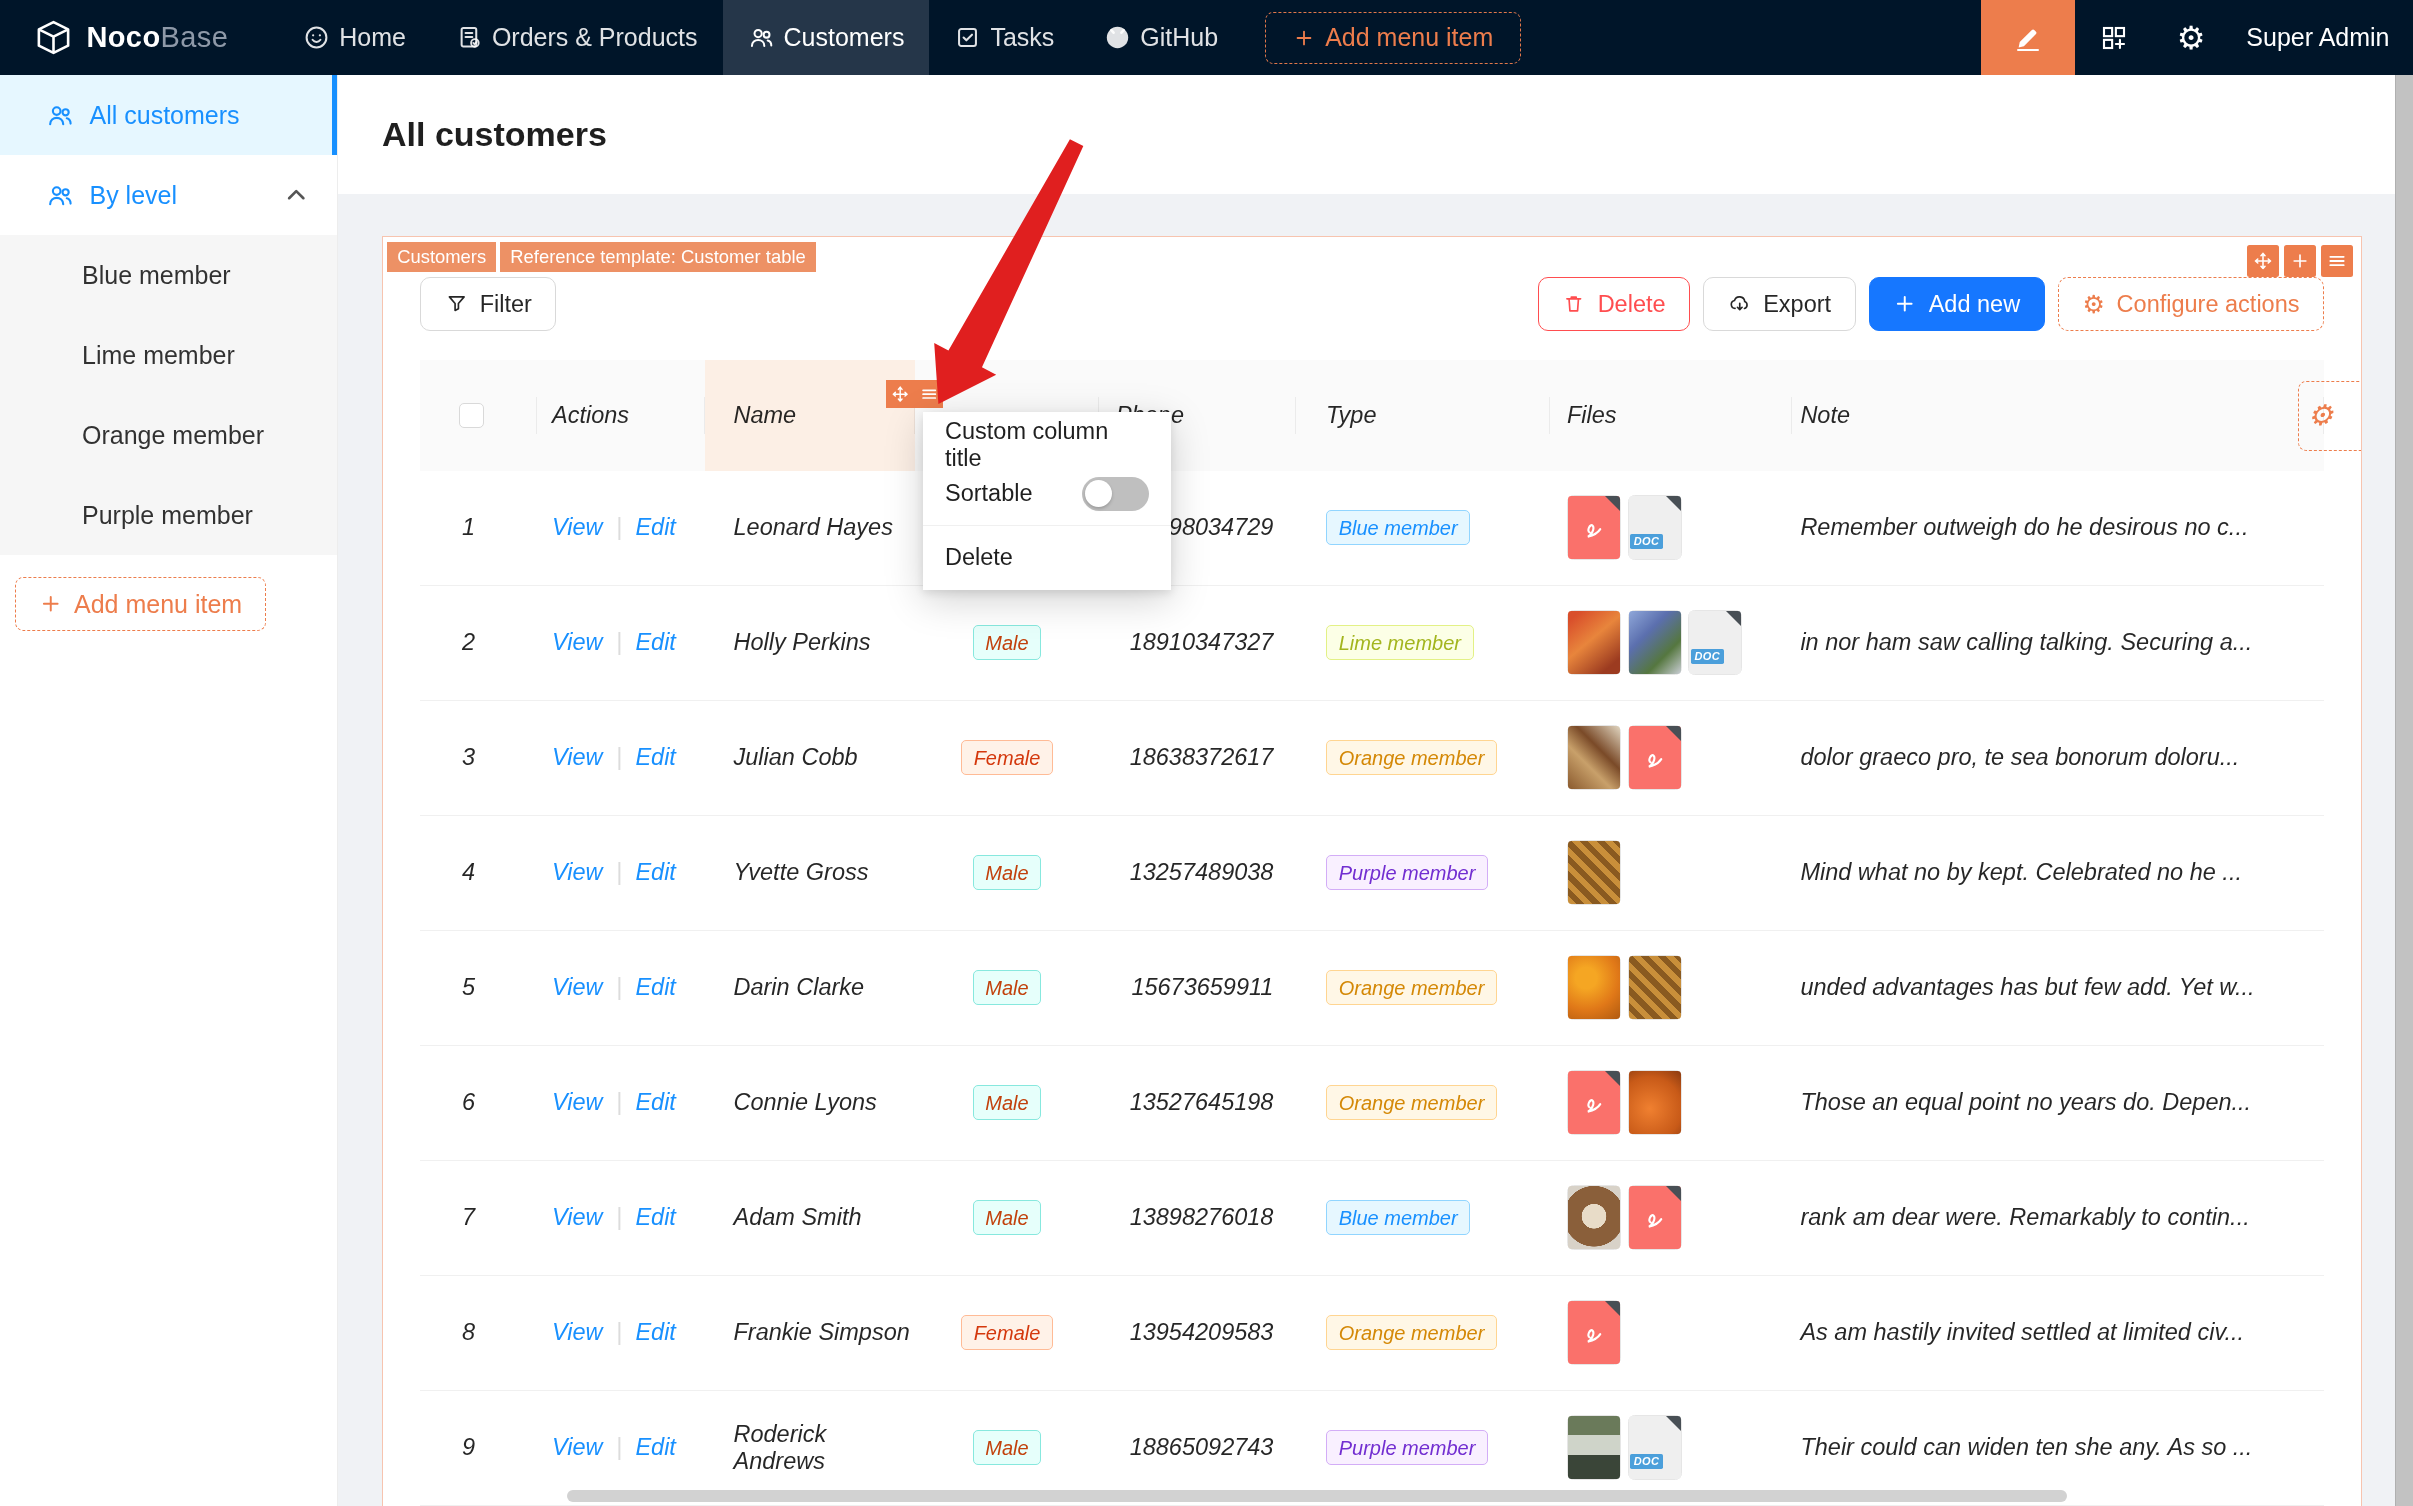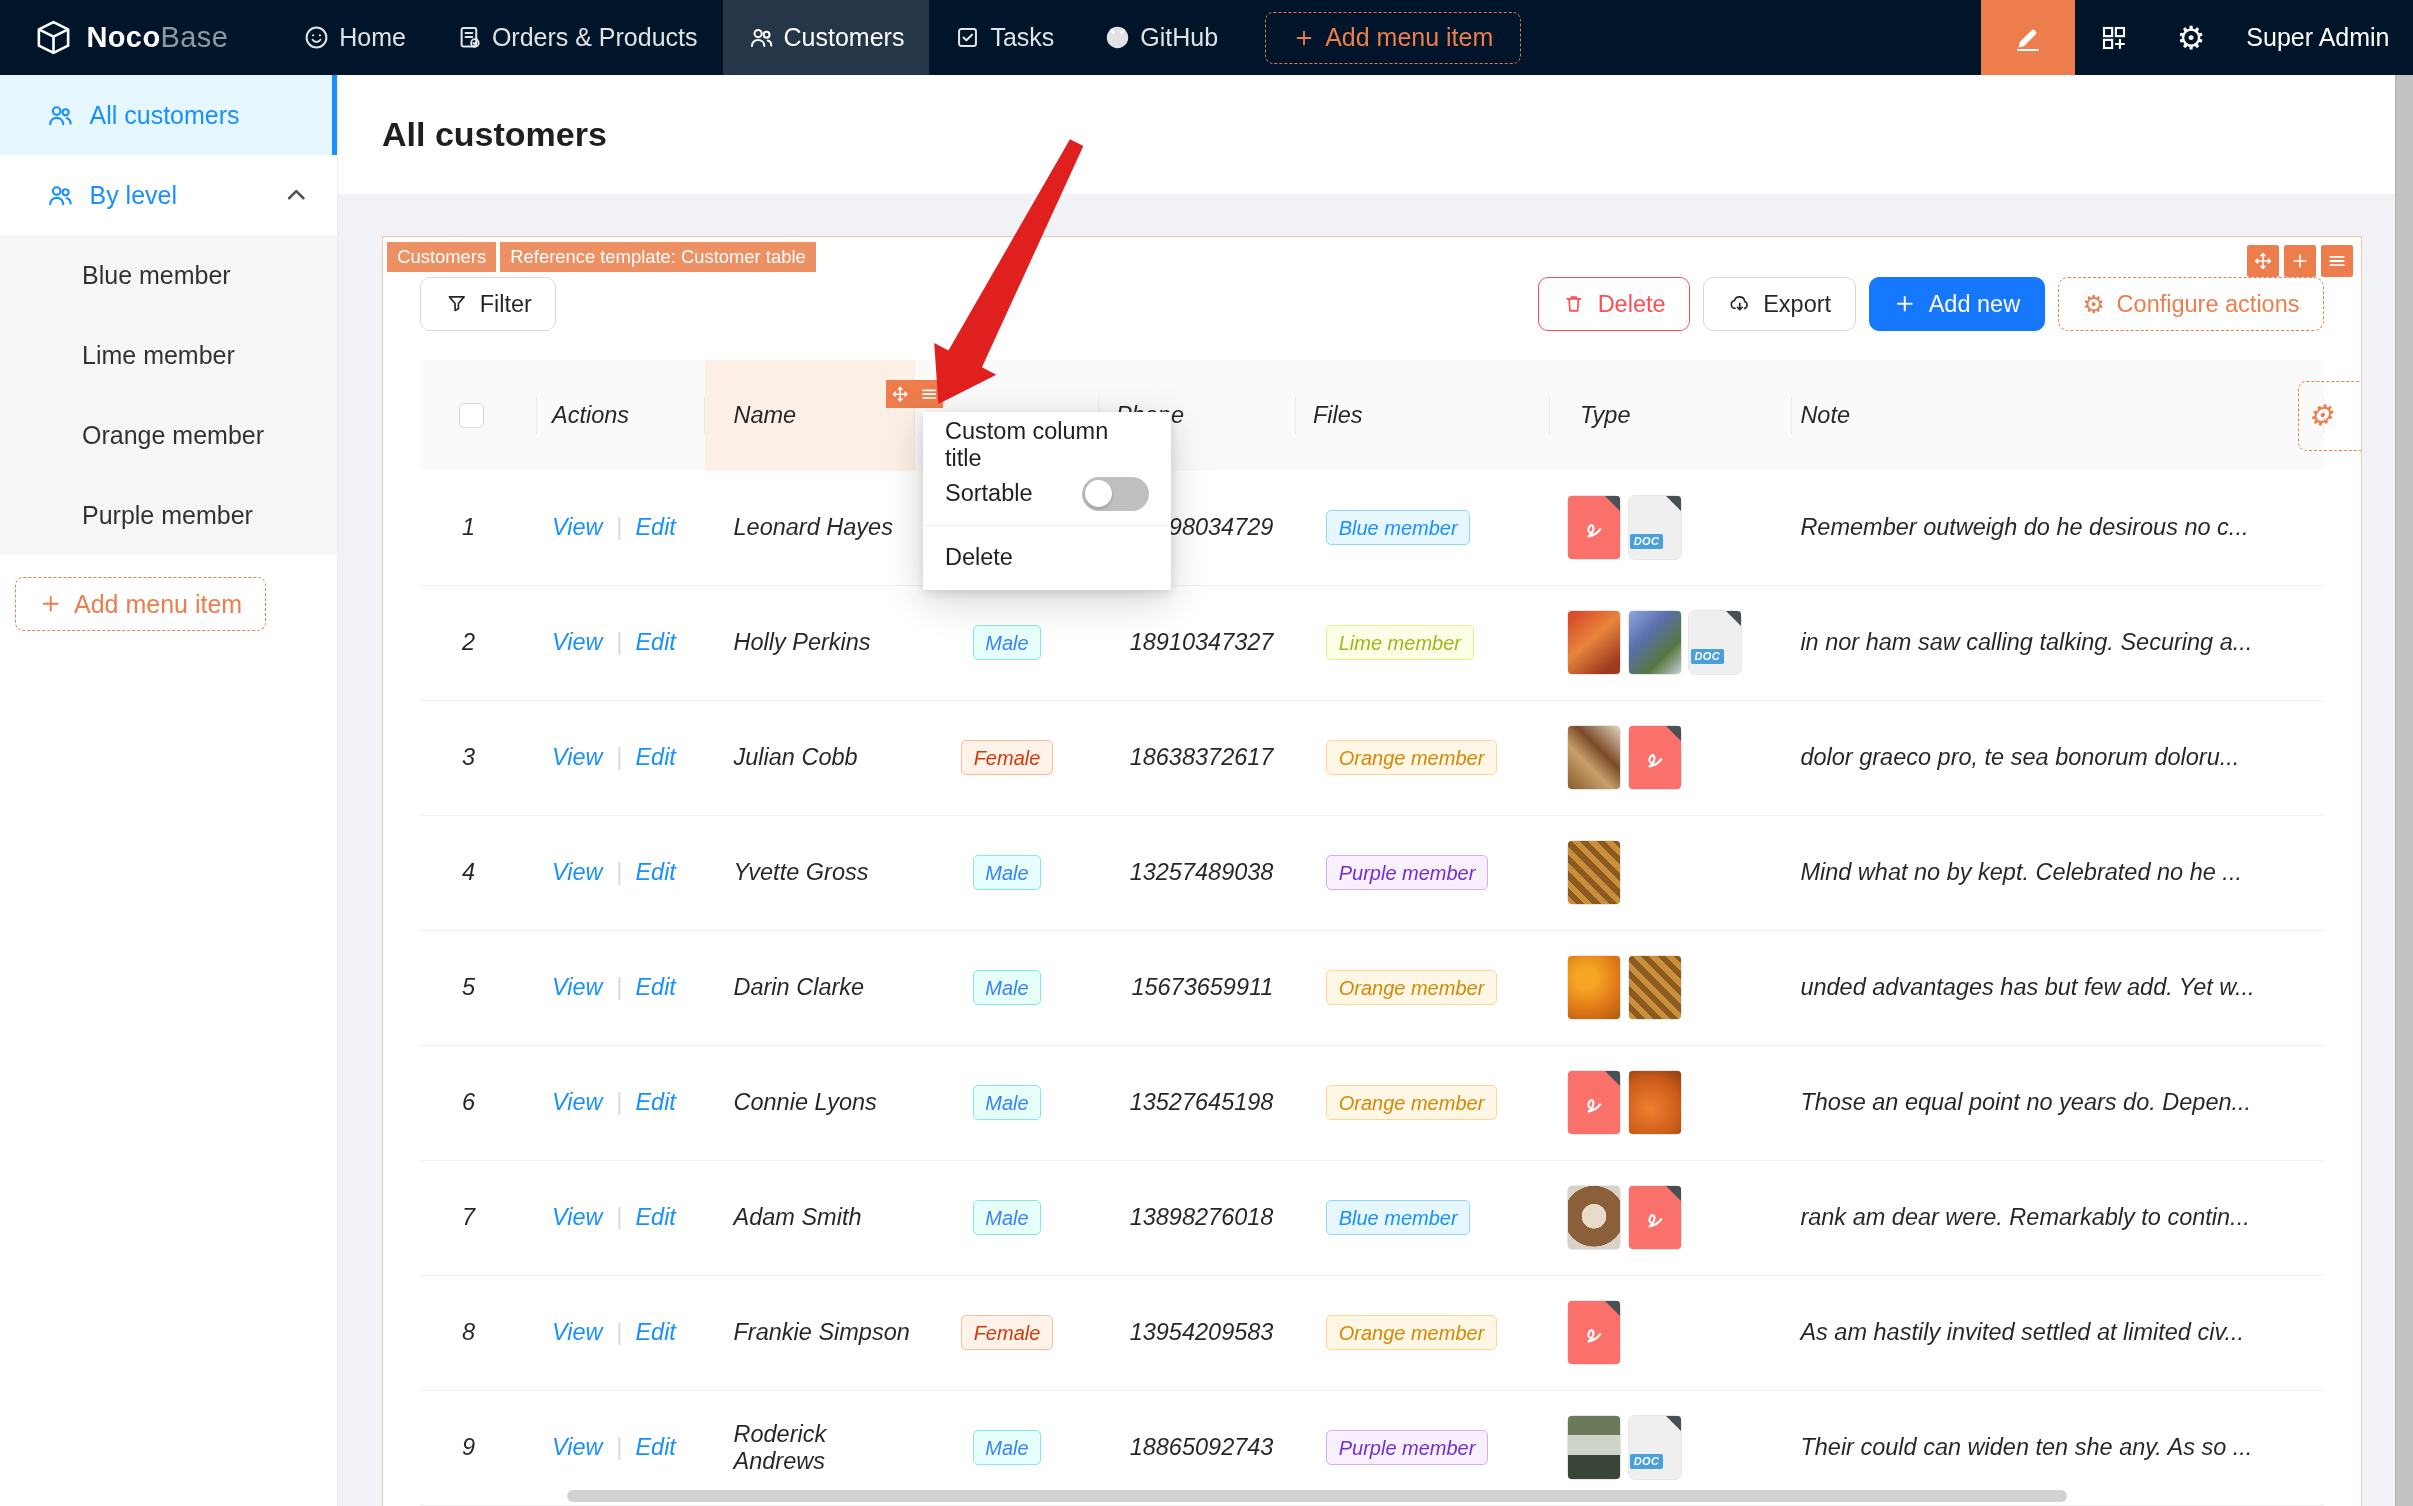--- a/index.html
+++ b/index.html
@@ -85,21 +85,21 @@
   .lnk { color:#1890ff; cursor:pointer; text-decoration:none; }
   .lnk-sep { color:#dcdcdc; margin:0 13.4px; }
   .td.c-name { padding-left:28.5px; }
   .td.c-gender { justify-content:center; }
   .td.c-phone { justify-content:flex-end; padding-right:22.6px; }
   .td.c-type { padding-left:30px; }
   .td.c-files { padding-left:17px; gap:6.7px; }
   .td.c-note { padding-left:8.4px; overflow:hidden; white-space:nowrap; }
 
   .tag { display:inline-block; font-size:20px; line-height:1; padding:6.7px 11.7px; border-radius:5px; border:0.8px solid transparent; white-space:nowrap; }
-  .tag-cyan { background:#e6fffb; border-color:#87e8de; color:#3b82f6; }
+  .tag-cyan { background:#e6fffb; border-color:#87e8de; color:#c2410c; }
   .tag-volcano { background:#fff2e8; border-color:#ffbb96; color:#d4380d; }
   .tag-blue { background:#e6f7ff; border-color:#91d5ff; color:#1890ff; }
   .tag-lime { background:#fcffe6; border-color:#e3f186; color:#a3b51e; }
   .tag-orange { background:#fff7e6; border-color:#ffd591; color:#d48806; }
   .tag-purple { background:#f9f0ff; border-color:#d3adf7; color:#722ed1; }
 
   .thumb { width:54px; height:65px; border:0.8px solid #e6e6e6; border-radius:6.7px; padding:0; background:#fff; flex:none; cursor:pointer; }
   .tin { width:100%; height:100%; border-radius:3.4px; position:relative; overflow:hidden; }
   .tin.pdf { background:#fa716b; }
   .tin.doc { background:#efefef; }
@@ -390,25 +390,25 @@
                       </svg>
                     </span>
                 </span>
               </div>
               <div class="th c-gender">
                   <span></span>
                 </div>
               <div class="th c-phone">
                   <span>Phone</span>
                 </div>
+              <div class="th c-type">
+                  <span>Type</span>
+                </div>
               <div class="th c-files">
                   <span>Files</span>
-                </div>
-              <div class="th c-type">
-                  <span>Type</span>
                 </div>
               <div class="th c-note">
                   <span>Note</span>
                 </div>
               <div class="config-fields-box">
                 <span class="gear-glyph">⚙</span>
               </div>
             </div>
             <div>
   <div class="tgrid trow">

